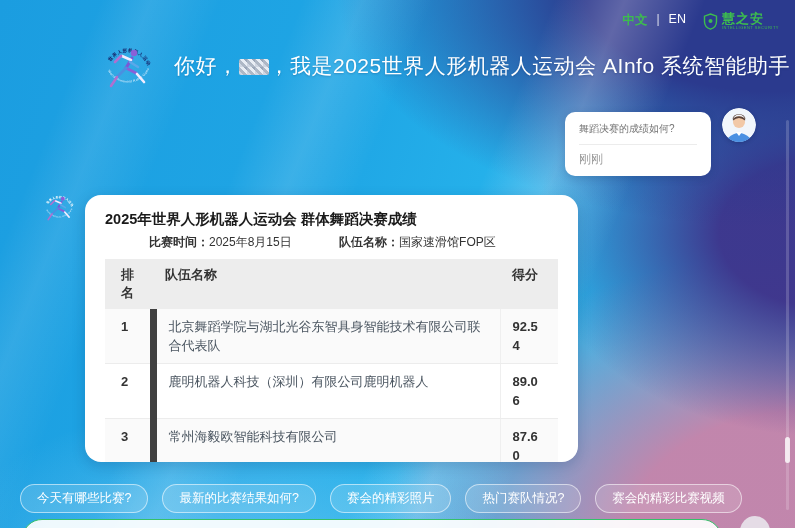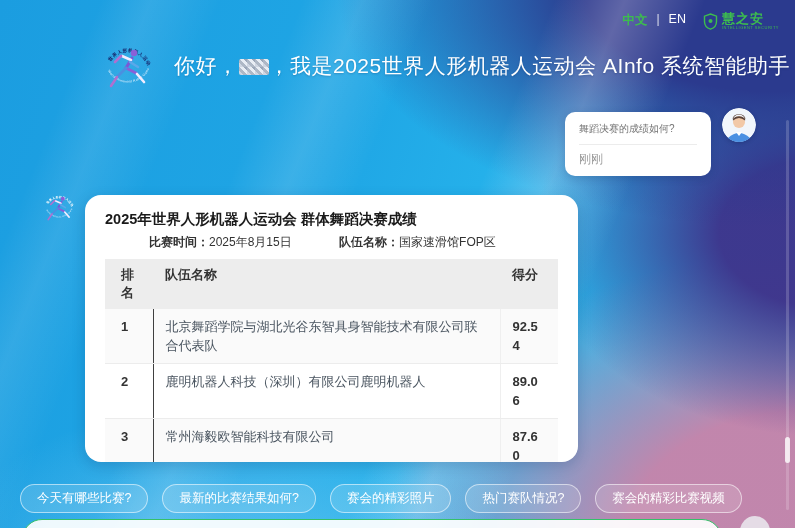--- a/index.html
+++ b/index.html
@@ -65,21 +65,21 @@
   .card-meta b{ font-weight:bold;margin-left:44px; }
   table{ width:100%; border-collapse:collapse; margin-top:8px; table-layout:fixed; }
   th{ background:#ededed; font-size:13px; font-weight:bold; color:#333; text-align:left;
       padding:7px 12px; line-height:18px; vertical-align:top; }
   th.c-rank{ width:48px; padding-left:16px; }
   th.c-score{ width:58px; }
   .th-rank-text{ display:inline-block; width:1.05em; word-break:break-all; }
   td{ font-size:13px; padding:8px 12px; line-height:19px; vertical-align:top;
       border-bottom:1px solid #ececec; }
   td.rank{ font-weight:bold; color:#333; padding-left:16px; }
-  td.team{ color:#4a5560; border-left:1px solid #404040; border-right:1px solid #efefef; }
+  td.team{ color:#4a5560; border-left:7px solid #404040; border-right:1px solid #efefef; }
   td.score{ font-weight:bold; color:#333; }
   .score-text{ display:inline-block; width:2.45em; word-break:break-all; }
   tbody tr:nth-child(odd){ background:#fafafa; }
 
   
   .chips{ top:484px; left:20px; display:flex; gap:14px;justify-content:flex-end; }
   .chip{ font-family:inherit; font-size:12.5px; color:#ffffff; background:rgba(255,255,255,0.14);
          border:1px solid rgba(255,255,255,0.55); border-radius:15px; padding:6px 16px;
          line-height:1.2; white-space:nowrap; cursor:pointer; }
 

